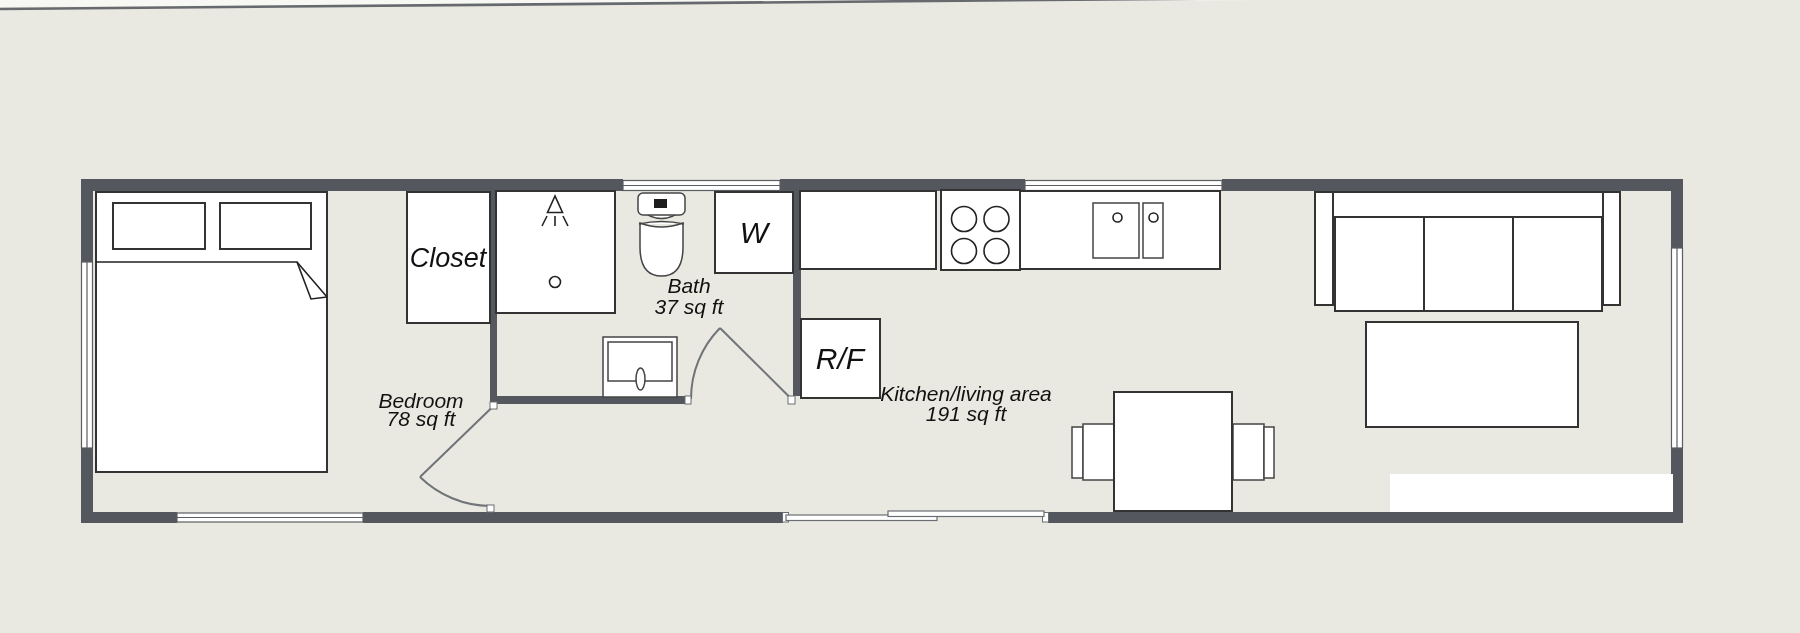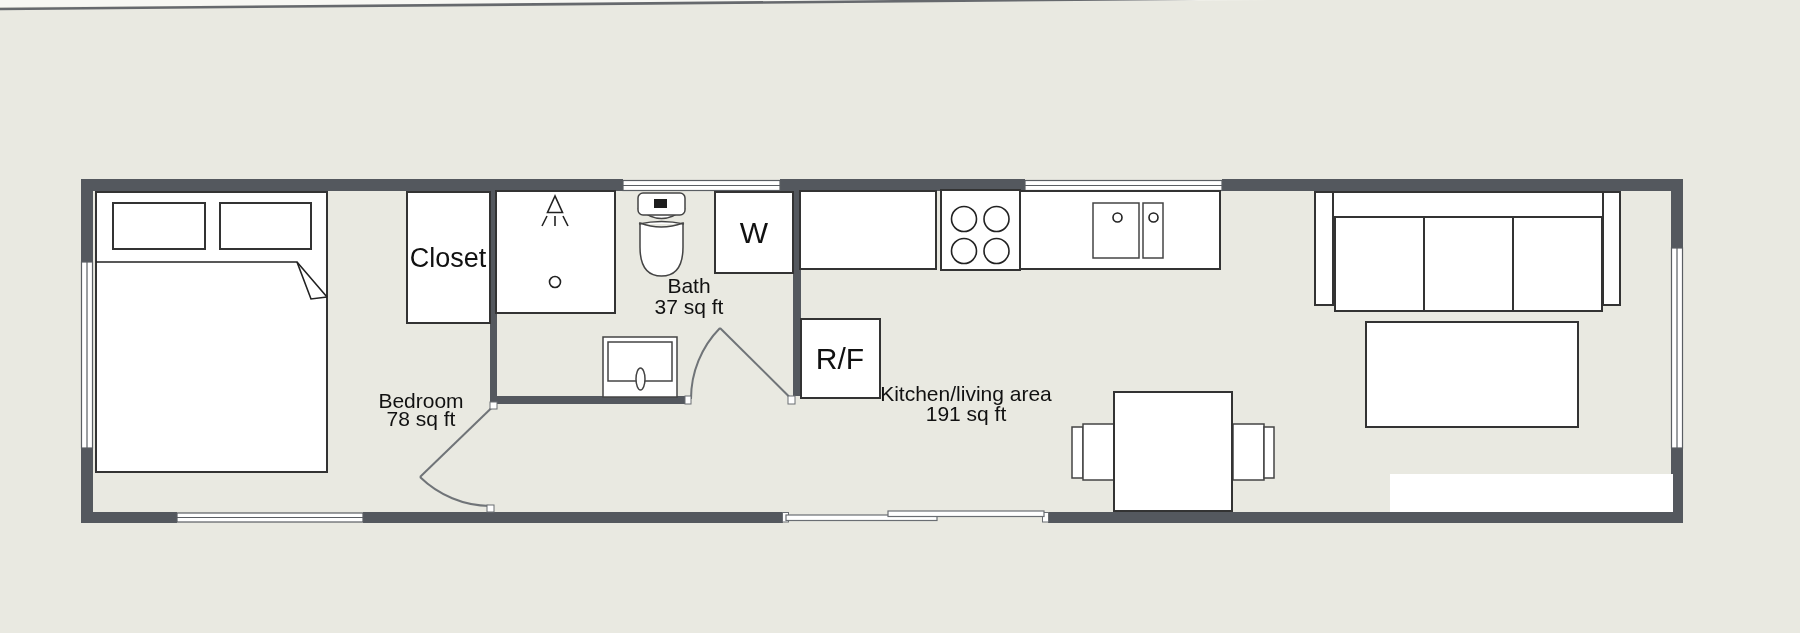--- a/index.html
+++ b/index.html
@@ -1,17 +1,17 @@
 <!DOCTYPE html>
 <html><head>
 <meta charset="utf-8">
 <style>
   html,body{margin:0;padding:0;background:#e9e9e1;}
   .stage{position:relative;width:1800px;height:533px;background:#86efac;overflow:hidden;
-         font-family:"Liberation Sans", sans-serif;}
+         font-family:"Liberation Sans", sans-serif;font-style:italic;}
   svg{display:block;width:1800px;height:633px;}
   .furn{fill:#ffffff;stroke:#333333;stroke-width:2;}
   .thin{fill:#ffffff;stroke:#444444;stroke-width:1.5;}
   .wall{fill:#54585e;stroke:none;}
   .jamb{fill:#ffffff;stroke:#6a6e73;stroke-width:1;}
   .win{fill:#ffffff;stroke:#5a5e63;stroke-width:1.2;}
   .winline{stroke:#5a5e63;stroke-width:1.2;fill:none;}
   .doorln{stroke:#707478;stroke-width:2;fill:none;}
   .sym{fill:none;stroke:#222222;stroke-width:1.6;}
   .lbl{fill:#111111;}

